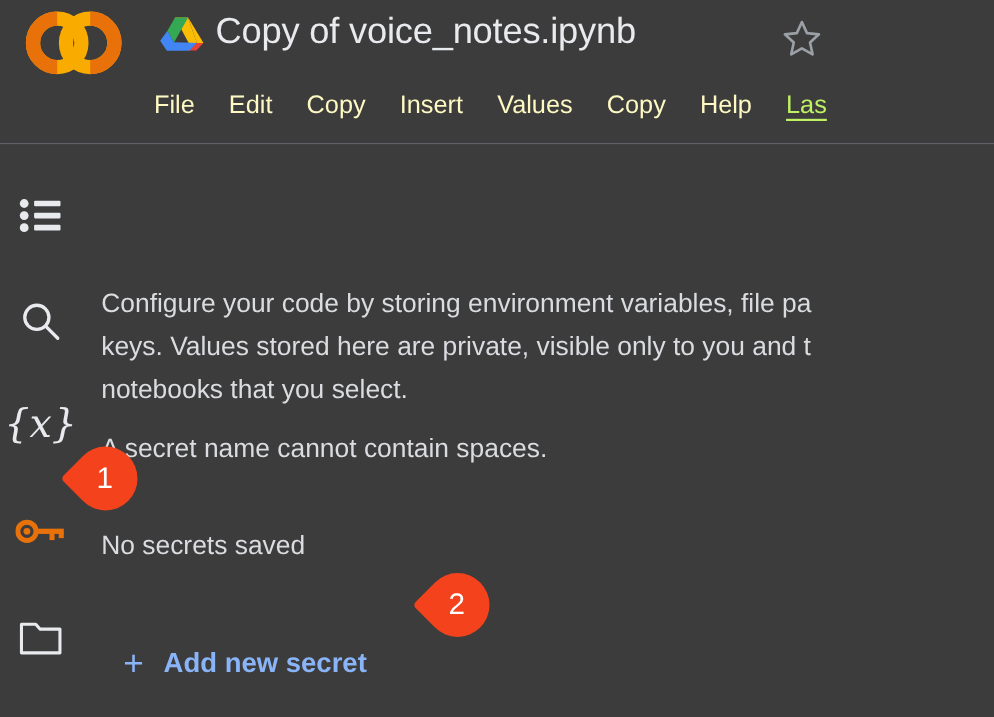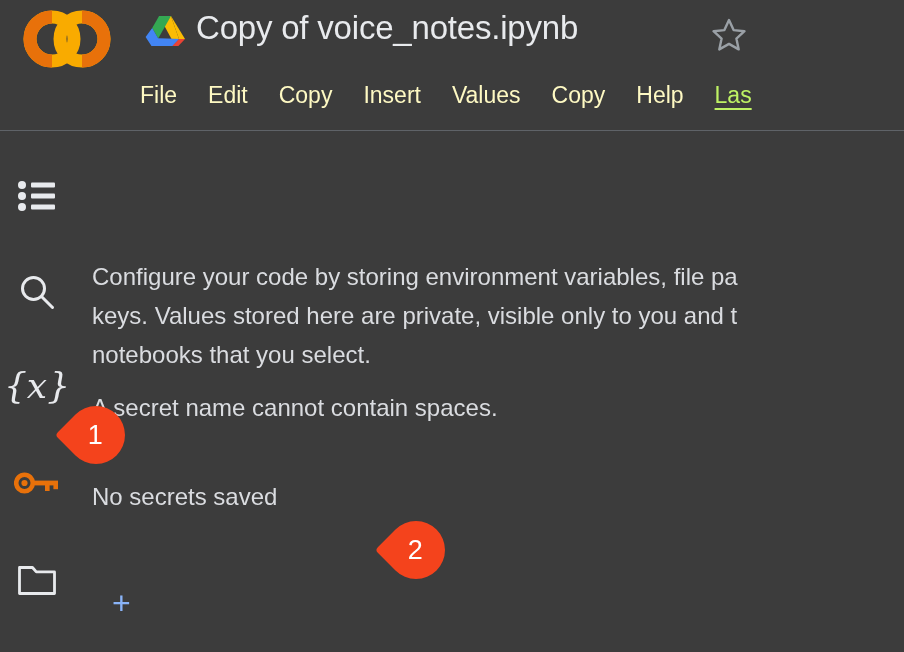--- a/index.html
+++ b/index.html
@@ -221,20 +221,21 @@
       <span class="line">keys. Values stored here are private, visible only to you and t</span>
       <span class="line">notebooks that you select.</span>
     </div>
 
     <div class="panel-note">A secret name cannot contain spaces.</div>
 
     <div class="panel-empty">No secrets saved</div>
 
     <div class="add-secret">
       <span class="add-plus">+</span>
+      <span class="add-label">Add new secret</span>
     </div>
   </div>
 
   <div class="badge badge-1">
     <span>1</span>
   </div>
   <div class="badge badge-2">
     <span>2</span>
   </div>
 

